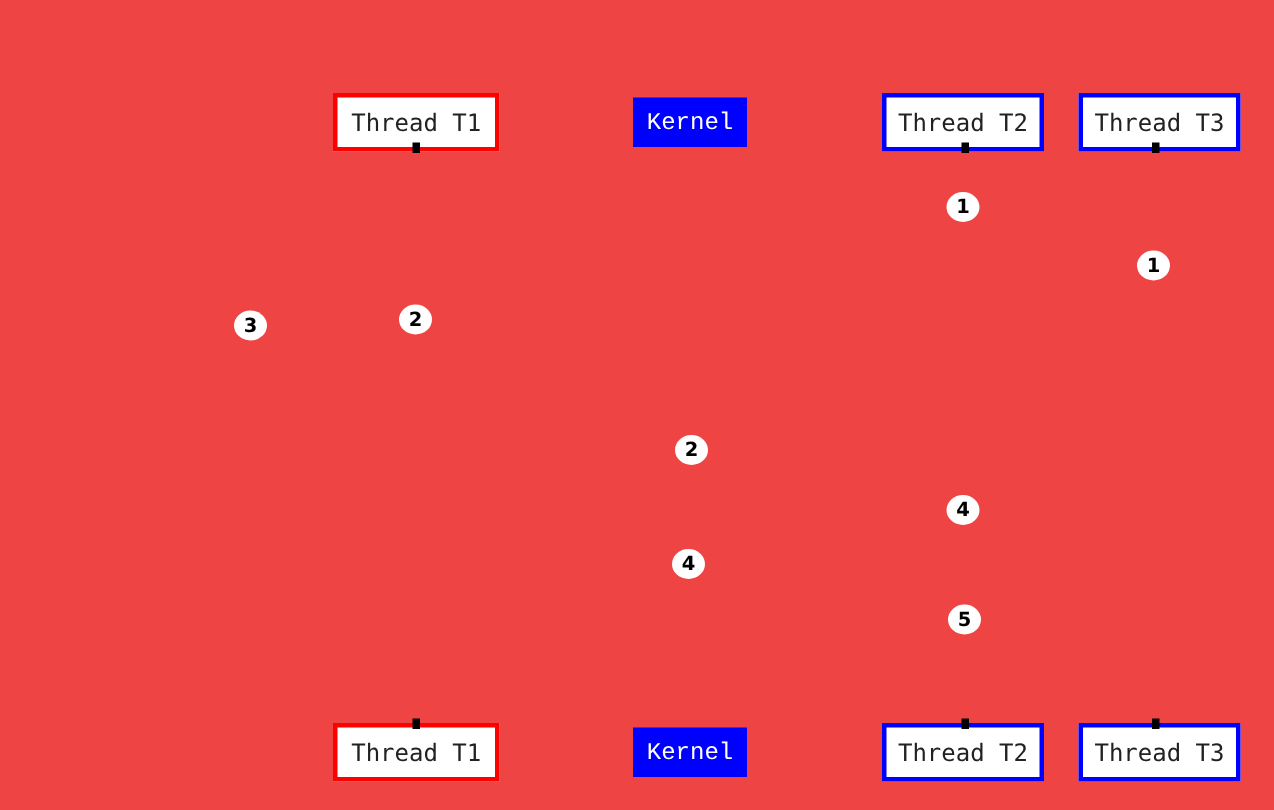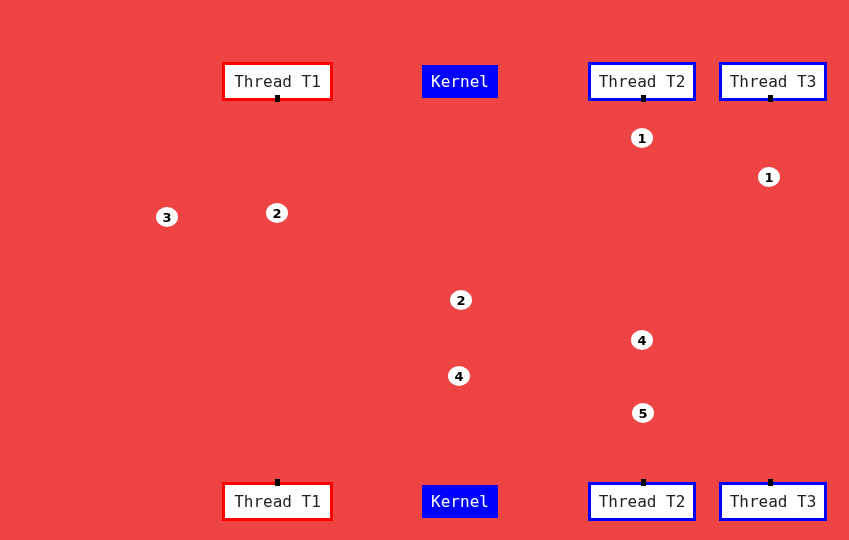--- a/index.html
+++ b/index.html
@@ -28,20 +28,21 @@
   .box.thread {
     background: #ffffff;
     color: #222222;
   }
   .box.red-border  { border: 3px solid #ff0000; }
   .box.blue-border { border: 3px solid #0000ff; align-items: center; }
   .box.kernel {
     background: #0000ff;
     color: #ffffff;
     border: none;
+    font-family: Liberation Mono, monospace;
   }
   .notch {
     position: absolute;
     width: 5px;
     height: 7px;
     background: #000000;
     z-index: 3;
   }
   .marker {
     position: absolute;

